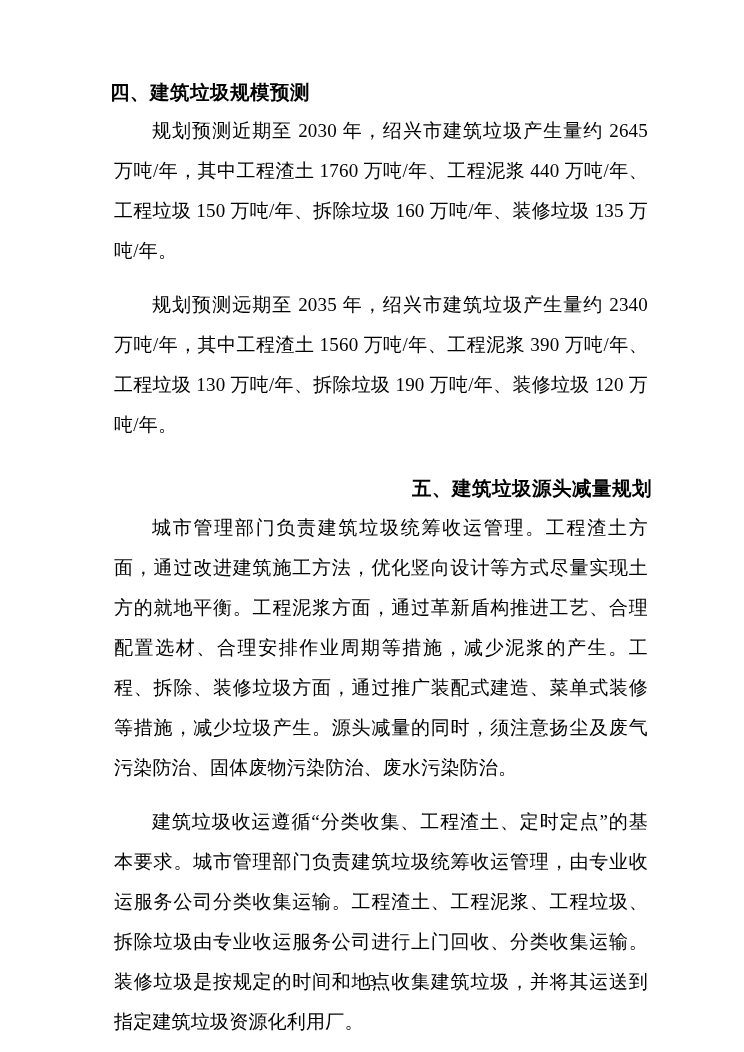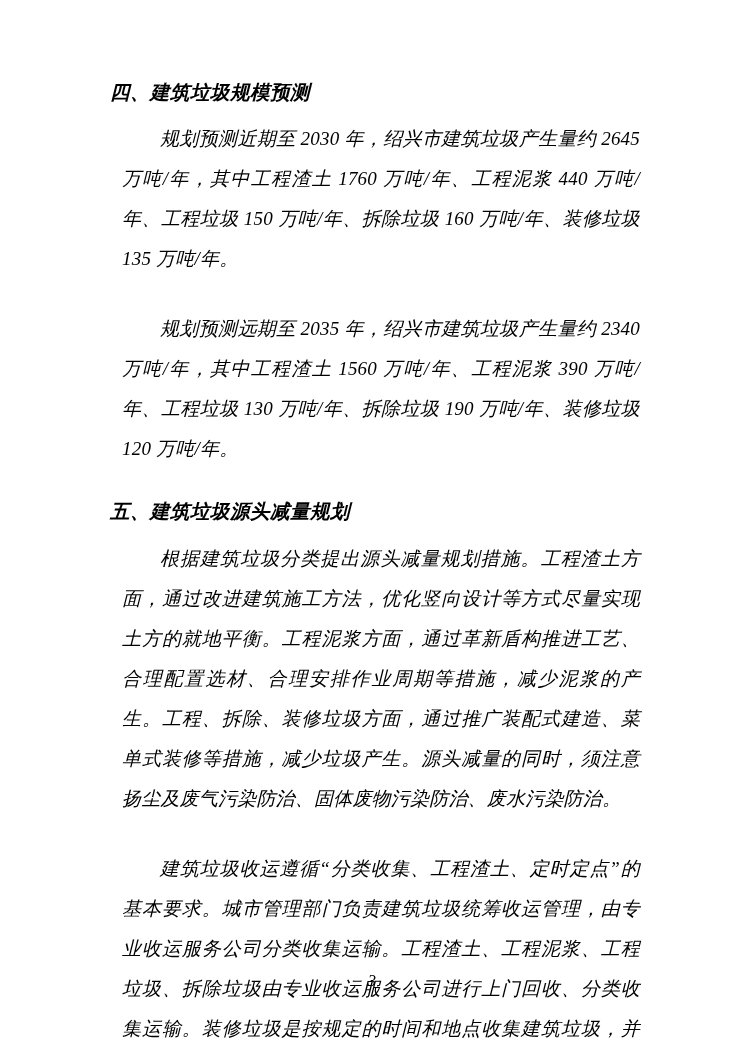--- a/index.html
+++ b/index.html
@@ -15,42 +15,42 @@
     position: relative;
     overflow: hidden;
   }
   .page {
     position: relative;
     width: 740px;
     height: 1052px;
     box-sizing: border-box;
     padding: 78px 88px 40px 110px;
     background: #ffffff;
-    font-style: italic;
   }
   .doc-body {
     width: 100%;
   }
   h2.section-heading {
     font-family: "Liberation Sans", "DejaVu Sans", sans-serif;
     font-weight: bold;
     font-size: 19.5px;
     line-height: 1.5;
     margin: 0 0 2px 0;
     padding: 0;
     letter-spacing: 0.5px;
     text-indent: 0;
   }
   h2.section-heading.tight {
-    margin-top: 10px;
+    margin-top: 19px;
+    text-align: right;
   }
   p.para {
     font-size: 19px;
     line-height: 40px;
-    margin: 12px;
+    margin: 4px;
     padding: 0;
     text-indent: 2em;
     text-align: justify;
     text-justify: inter-ideograph;
     letter-spacing: 0.2px;
   }
   .spacer-sm { height: 6px; }
   .page-number {
     position: absolute;
     bottom: 62px;
@@ -68,21 +68,21 @@
 <div class="page">
   <div class="doc-body">
 
     <h2 class="section-heading">四、建筑垃圾规模预测</h2>
     <p class="para">规划预测近期至 2030 年，绍兴市建筑垃圾产生量约 2645 万吨/年，其中工程渣土 1760 万吨/年、工程泥浆 440 万吨/年、工程垃圾 150 万吨/年、拆除垃圾 160 万吨/年、装修垃圾 135 万吨/年。</p>
     <div class="spacer-sm"></div>
     <p class="para">规划预测远期至 2035 年，绍兴市建筑垃圾产生量约 2340 万吨/年，其中工程渣土 1560 万吨/年、工程泥浆 390 万吨/年、工程垃圾 130 万吨/年、拆除垃圾 190 万吨/年、装修垃圾 120 万吨/年。</p>
 
     <div class="spacer-sm"></div>
     <h2 class="section-heading tight">五、建筑垃圾源头减量规划</h2>
-    <p class="para">根据建筑垃圾分类提出源头减量规划措施。工程渣土方面，通过改进建筑施工方法，优化竖向设计等方式尽量实现土方的就地平衡。工程泥浆方面，通过革新盾构推进工艺、合理配置选材、合理安排作业周期等措施，减少泥浆的产生。工程、拆除、装修垃圾方面，通过推广装配式建造、菜单式装修等措施，减少垃圾产生。源头减量的同时，须注意扬尘及废气污染防治、固体废物污染防治、废水污染防治。</p>
+    <p class="para">城市管理部门负责建筑垃圾统筹收运管理。工程渣土方面，通过改进建筑施工方法，优化竖向设计等方式尽量实现土方的就地平衡。工程泥浆方面，通过革新盾构推进工艺、合理配置选材、合理安排作业周期等措施，减少泥浆的产生。工程、拆除、装修垃圾方面，通过推广装配式建造、菜单式装修等措施，减少垃圾产生。源头减量的同时，须注意扬尘及废气污染防治、固体废物污染防治、废水污染防治。</p>
 
     <div class="spacer-sm"></div>
     <p class="para">建筑垃圾收运遵循“分类收集、工程渣土、定时定点”的基本要求。城市管理部门负责建筑垃圾统筹收运管理，由专业收运服务公司分类收集运输。工程渣土、工程泥浆、工程垃圾、拆除垃圾由专业收运服务公司进行上门回收、分类收集运输。装修垃圾是按规定的时间和地点收集建筑垃圾，并将其运送到指定建筑垃圾资源化利用厂。</p>
 
     <div class="spacer-sm"></div>
 
   </div>
 
   <div class="page-number">3</div>
 </div>

